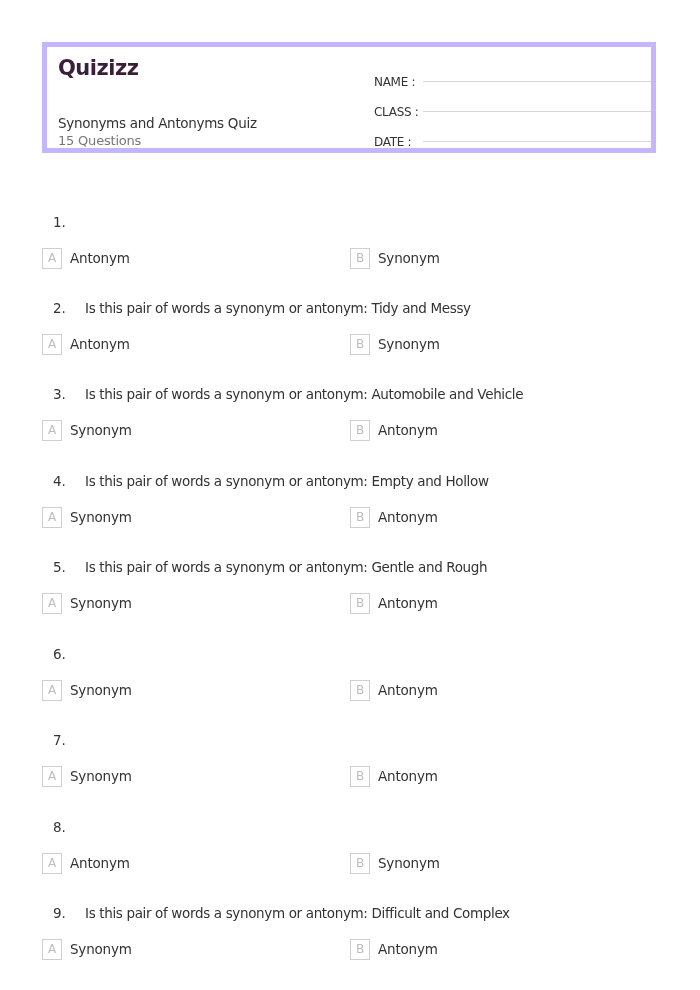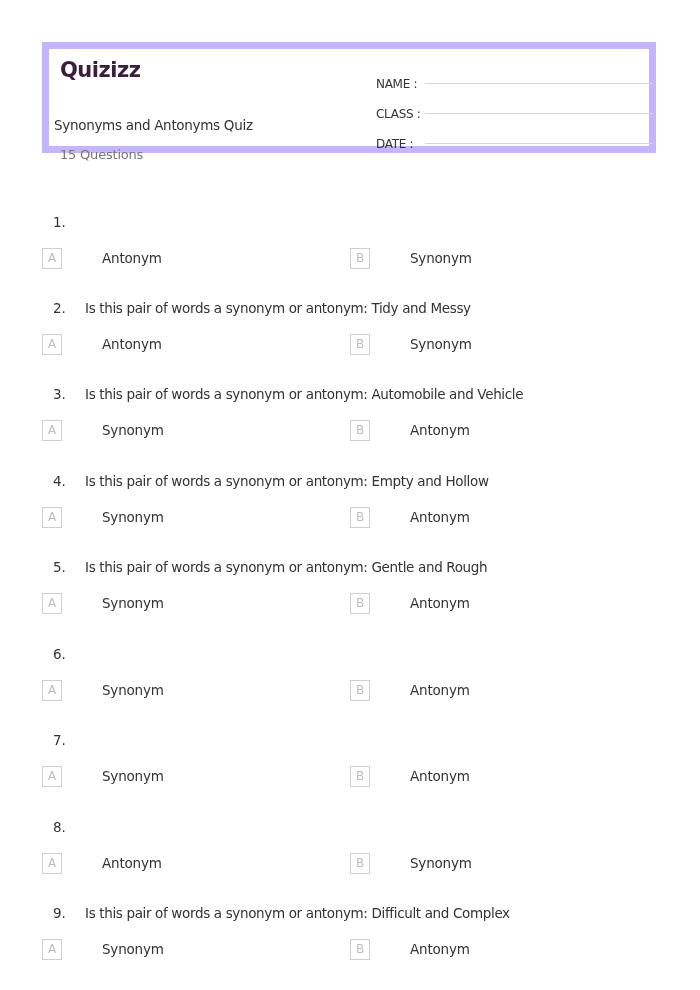--- a/index.html
+++ b/index.html
@@ -3,35 +3,34 @@
   <meta charset="utf-8">
   <style>
     html, body { margin: 0; padding: 0; background: #ffffff; }
     body {
       width: 700px; height: 990px; position: relative; overflow: hidden;
       font-family: "DejaVu Sans", "Liberation Sans", sans-serif;
       color: #333333;
     }
     .header-box {
       position: absolute; left: 42px; top: 42px; width: 614px; height: 111px;
-      border: 7px solid #c4b5fd; box-sizing: border-box;
+      border: 5px solid #c4b5fd; box-sizing: border-box;
     }
     .logo {
       position: absolute; left: 11px; top: 9px;
       font-family: "DejaVu Sans", sans-serif; font-weight: bold;
       font-size: 21px; letter-spacing: -0.5px; color: #3a1f3b;
     }
     .quiz-title {
-      position: absolute; left: 5px; top: 68px; font-size: 13.5px; color: #333;
+      position: absolute; left: 11px; top: 68px; font-size: 13.5px; color: #333;
       letter-spacing: -0.3px;
     }
     .quiz-count {
       position: absolute; left: 11px; top: 86px; font-size: 13px; color: #777;
       letter-spacing: -0.2px;
-      margin-top: 12px;
     }
     .field {
       position: absolute; left: 327px; width: 277px; height: 22px;
     }
     .field-label {
       position: absolute; left: 0; top: 13px; font-size: 12px; color: #333;
       letter-spacing: -0.3px;
     }
     .field-line {
       position: absolute; left: 50px; right: 0; bottom: 2px; border-bottom: 1px solid #d6d6d6;
@@ -50,21 +49,21 @@
     }
     .opt { position: absolute; top: 34px; height: 22px; }
     .opt-a { left: 42px; }
     .opt-b { left: 350px; }
     .opt-box {
       position: absolute; left: 0; top: 0; width: 20px; height: 21px;
       border: 1px solid #cfcfcf; box-sizing: border-box;
       font-size: 12px; color: #bdbdbd; text-align: center; line-height: 19px;
     }
     .opt-label {
-      position: absolute; left: 60px; top: 2px; font-size: 13.5px; color: #333;
+      position: absolute; left: 28px; top: 2px; font-size: 13.5px; color: #333;
       white-space: nowrap; letter-spacing: -0.2px;
     }
   </style>
 </head>
 <body>
 
 <div class="header-box">
   <div class="logo">Quizizz</div>
   <div class="quiz-title">Synonyms and Antonyms Quiz</div>
   <div class="quiz-count">15 Questions</div>

